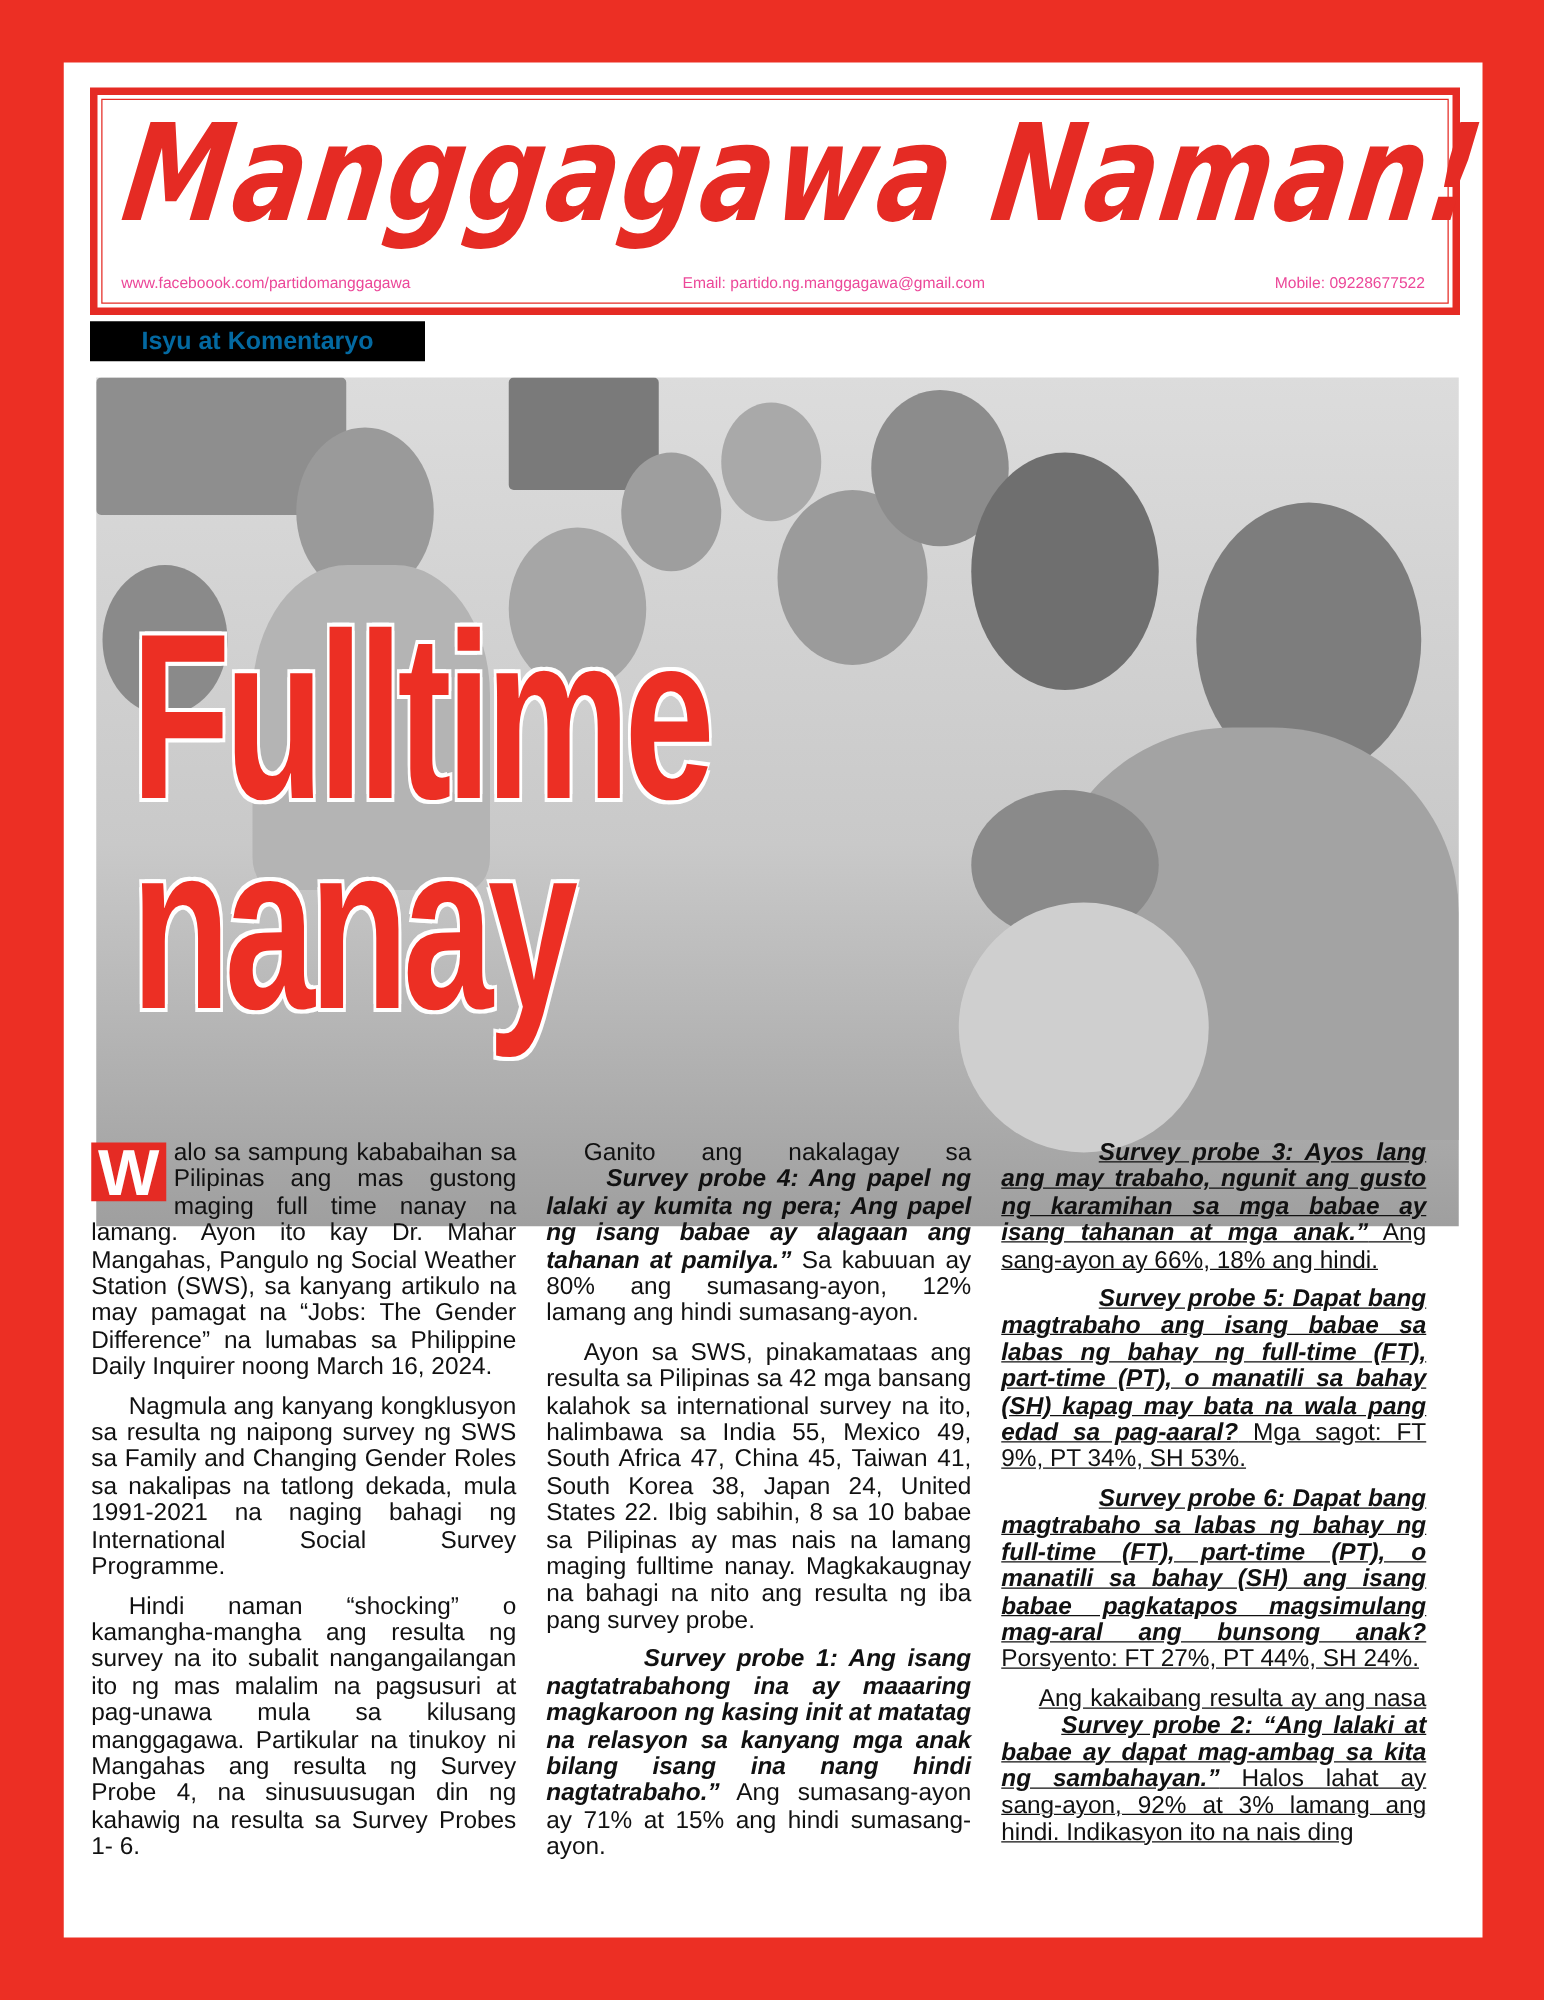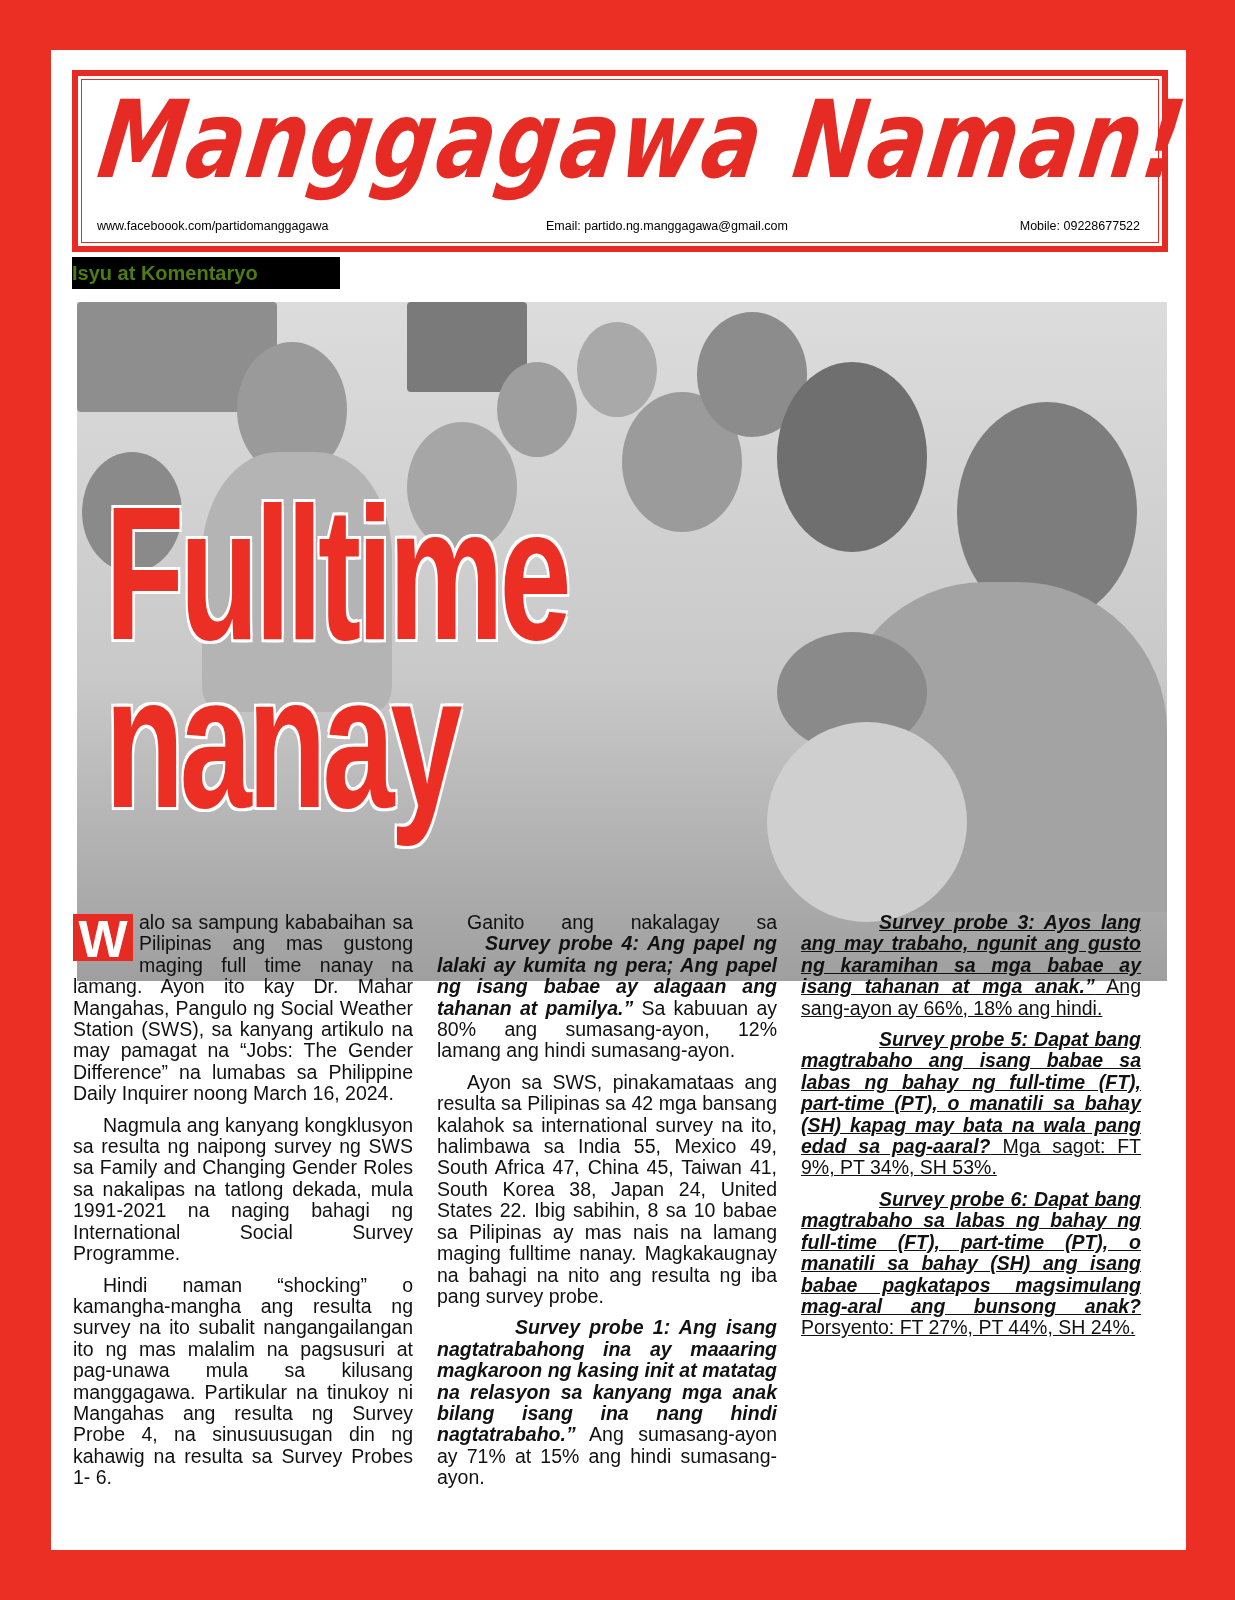--- a/index.html
+++ b/index.html
@@ -1,23 +1,23 @@
 <!DOCTYPE html>
 <html><head>
 <meta charset="utf-8">
 <style>
   html, body { margin:0; padding:0; }
   body { width:1235px; height:1600px; background:#ec2f24; position:relative; overflow:hidden; font-family:"Liberation Sans", sans-serif; }
   .page { position:absolute; left:51px; top:50px; width:1135px; height:1500px; background:#ffffff; }
   .masthead { position:absolute; left:21px; top:20px; width:1084px; height:170px; border:6px solid #e52b24; background:#fff; box-sizing:content-box; }
   .masthead-inner { position:absolute; left:3px; top:3px; right:3px; bottom:3px; border:1px solid #e52b24; }
   .title { position:absolute; left:30px; top:10px; width:1030px; text-align:center; font-family:"DejaVu Sans", sans-serif; font-weight:bold; font-style:oblique; font-size:86px; color:#e52b24; letter-spacing:2px; transform:skewX(-8deg) scaleY(1.25); transform-origin:left top; white-space:nowrap; line-height:1; }
-  .contact { position:absolute; top:143px; font-size:12.5px; color:#000000; }
+  .contact { position:absolute; top:143px; font-size:12.5px; color:#ec4899; }
   .c-fb { left:19px; } .c-mail { left:452px;margin-left:16px; } .c-mob { right:22px; }
-  .bar { position:absolute; background:#000; color:#4d7c0f; font-weight:bold; font-size:20px; line-height:32px; }
+  .bar { position:absolute; background:#000; color:#0369a1; font-weight:bold; font-size:20px; line-height:32px; text-align:center; }
   .bar-section { left:21px; top:207px; width:268px; height:32px; }
   .bar-date { left:829px; top:202px; width:284px; height:32px; }
   .photo { position:absolute; left:26px; top:252px; width:1090px; height:679px; background:linear-gradient(180deg,#dcdcdc 0%,#c9c9c9 55%,#9f9f9f 100%); overflow:hidden; }
   .ph { position:absolute; border-radius:50%; }
   .headline { position:absolute; left:28px; top:188px; font-family:"Liberation Sans", sans-serif; font-weight:bold; color:#ec2f24; font-size:180px; line-height:160px; letter-spacing:-6px; transform:scaleX(0.72) scaleY(1.05); transform-origin:left top; text-shadow:-3px -3px 0 #fff, 3px 3px 0 #fff, 3px -3px 0 #fff, -3px 3px 0 #fff; }
   .cols { position:absolute; left:22px; top:862px; width:1090px; height:600px; }
   .col { position:absolute; top:0; width:340px; font-size:19.5px; line-height:21.4px; color:#111; text-align:justify; }
   .col1 { left:0; } .col2 { left:364px; } .col3 { left:728px;text-decoration:underline; }
   .col p { margin:0 0 10px 0; text-indent:30px; }
   .col p.noindent { text-indent:0; }
@@ -73,16 +73,17 @@
     <div class="col col2">
       <p><span>Ganito ang nakalagay sa </span><b>Survey probe 4: Ang papel ng lalaki ay kumita ng pera; Ang papel ng isang babae ay alagaan ang tahanan at pamilya.”</b><span> Sa kabuuan ay 80% ang sumasang-ayon, 12% lamang ang hindi sumasang-ayon.</span></p>
       <p><span>Ayon sa SWS, pinakamataas ang resulta sa Pilipinas sa 42 mga bansang kalahok sa international survey na ito, halimbawa sa India 55, Mexico 49, South Africa 47, China 45, Taiwan 41, South Korea 38, Japan 24, United States 22. Ibig sabihin, 8 sa 10 babae sa Pilipinas ay mas nais na lamang maging fulltime nanay. Magkakaugnay na bahagi na nito ang resulta ng iba pang survey probe.</span></p>
       <p><b>Survey probe 1: Ang isang nagtatrabahong ina ay maaaring magkaroon ng kasing init at matatag na relasyon sa kanyang mga anak bilang isang ina nang hindi nagtatrabaho.”</b><span> Ang sumasang-ayon ay 71% at 15% ang hindi sumasang-ayon.</span></p>
     </div>
 
     <div class="col col3">
       <p><b>Survey probe 3: Ayos lang ang may trabaho, ngunit ang gusto ng karamihan sa mga babae ay isang tahanan at mga anak.”</b><span> Ang sang-ayon ay 66%, 18% ang hindi.</span></p>
       <p><b>Survey probe 5: Dapat bang magtrabaho ang isang babae sa labas ng bahay ng full-time (FT), part-time (PT), o manatili sa bahay (SH) kapag may bata na wala pang edad sa pag-aaral?</b><span> Mga sagot: FT 9%, PT 34%, SH 53%.</span></p>
       <p><b>Survey probe 6: Dapat bang magtrabaho sa labas ng bahay ng full-time (FT), part-time (PT), o manatili sa bahay (SH) ang isang babae pagkatapos magsimulang mag-aral ang bunsong anak?</b><span> Porsyento: FT 27%, PT 44%, SH 24%.</span></p>
+      <p><span>Ang kakaibang resulta ay ang nasa </span><b>Survey probe 2: “Ang lalaki at babae ay dapat mag-ambag sa kita ng sambahayan.”</b><span> Halos lahat ay sang-ayon, 92% at 3% lamang ang hindi. Indikasyon ito na nais ding</span></p>
     </div>
   </div>
 
 </div>
 
 </body></html>

